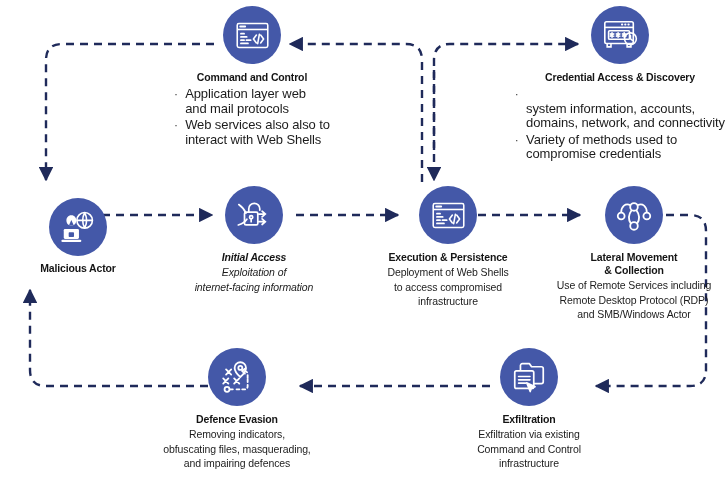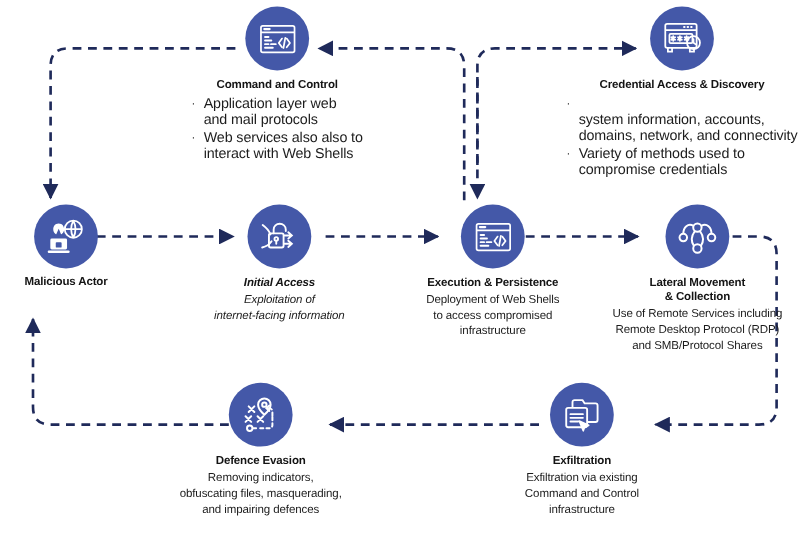--- a/index.html
+++ b/index.html
@@ -75,21 +75,21 @@
     text-align: left;
   }
   .bullet-text {
     font-size: 13px;
     line-height: 14.5px;
     color: #1c1c1c;
     letter-spacing: -0.1px;
   }
 
   
-  #node-malicious-actor { left: 0px;   top: 186px; width: 120px; }
+  #node-malicious-actor { left: 0px;   top: 198px; width: 120px; padding-left: 18px; }
   #node-initial-access  { left: 164px; top: 186px; width: 180px; font-style: italic; }
   #node-execution       { left: 358px; top: 186px; width: 180px; }
   #node-lateral         { left: 540px; top: 186px; width: 188px; }
   #node-c2              { left: 152px; top: 6px;   width: 200px; }
   #node-credential      { left: 512px; top: 6px;   width: 216px; }
   #node-defence         { left: 140px; top: 348px; width: 194px; }
   #node-exfiltration    { left: 439px; top: 348px; width: 180px; }
 
   #node-malicious-actor .node-title { margin-top: 6px; }
 </style>
@@ -210,21 +210,21 @@
         </svg>
       </span>
     </div>
     <div class="node-title">
       <div>Lateral Movement</div>
       <div>&amp; Collection</div>
     </div>
     <div class="node-desc">
       <div>Use of Remote Services including</div>
       <div>Remote Desktop Protocol (RDP)</div>
-      <div>and SMB/Protocol Shares</div>
+      <div>and SMB/Windows Actor</div>
     </div>
   </div>
 
   <div class="node" id="node-c2">
     <div class="node-circle">
       <span>
         <svg width="37" height="37" viewBox="0 0 40 40" fill="none" stroke="#ffffff" stroke-width="1.7">
           <rect x="3.5" y="7" width="33" height="26" rx="1.8"></rect>
           <path d="M3.5 13.5 H36.5"></path>
           <path d="M6.8 10.2 h5.2" stroke-width="2.2" stroke-linecap="round"></path>

